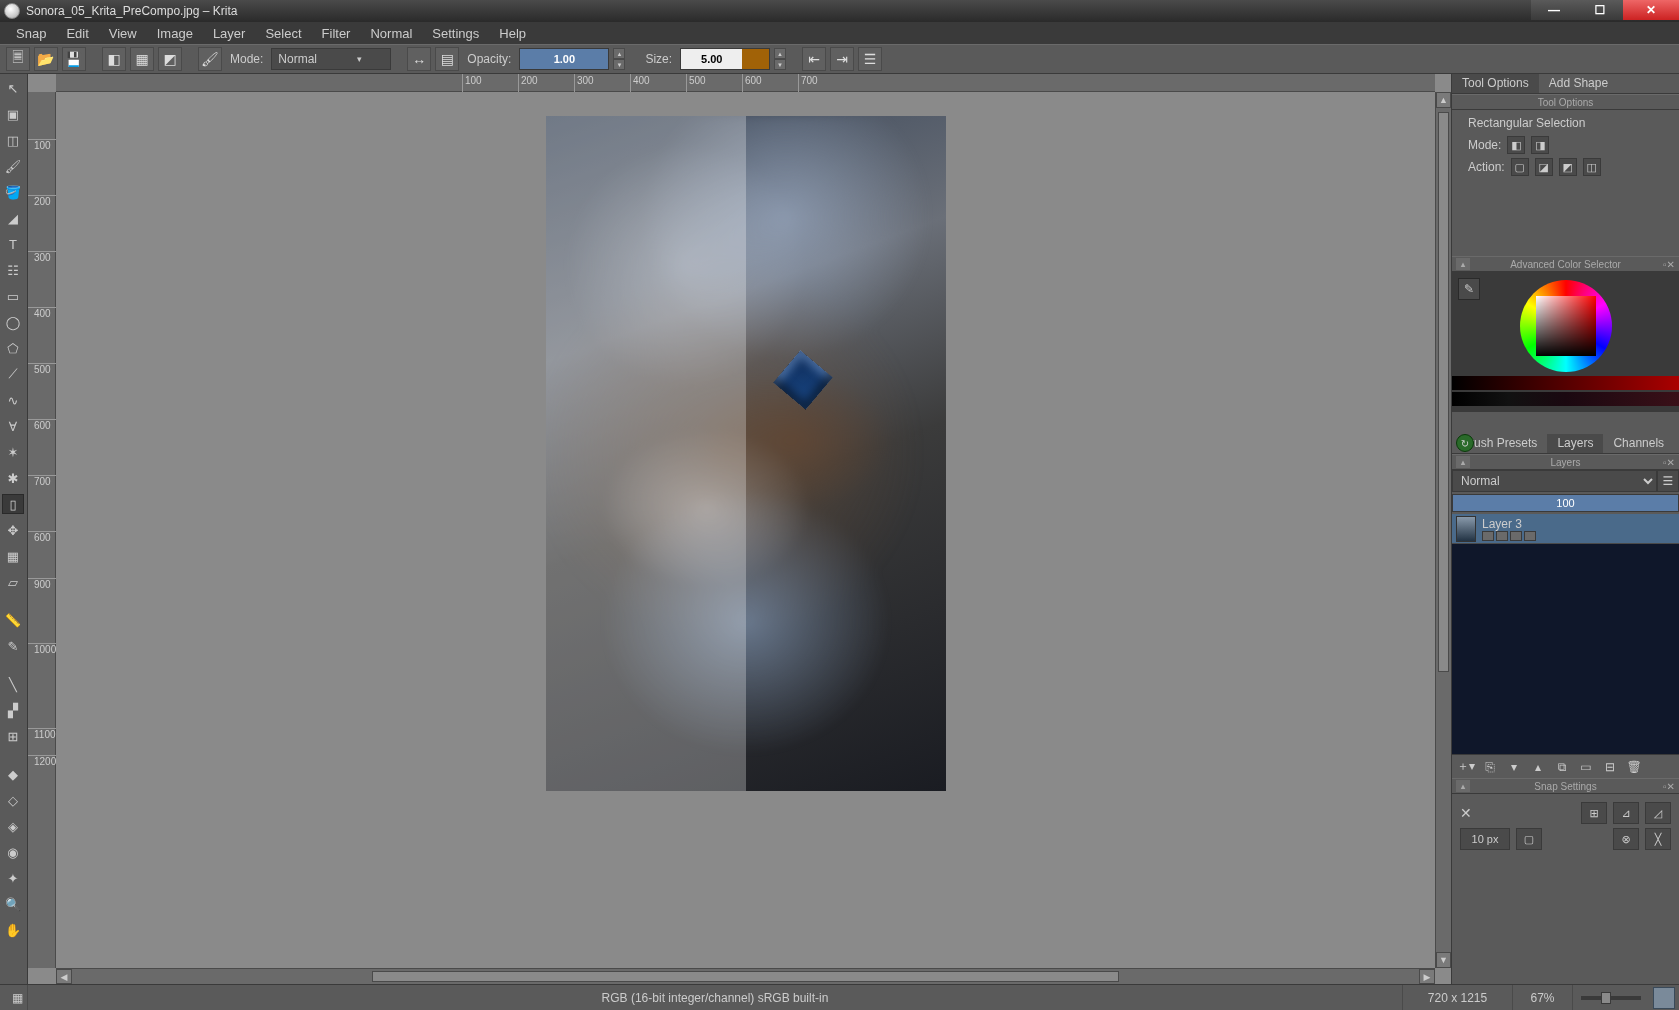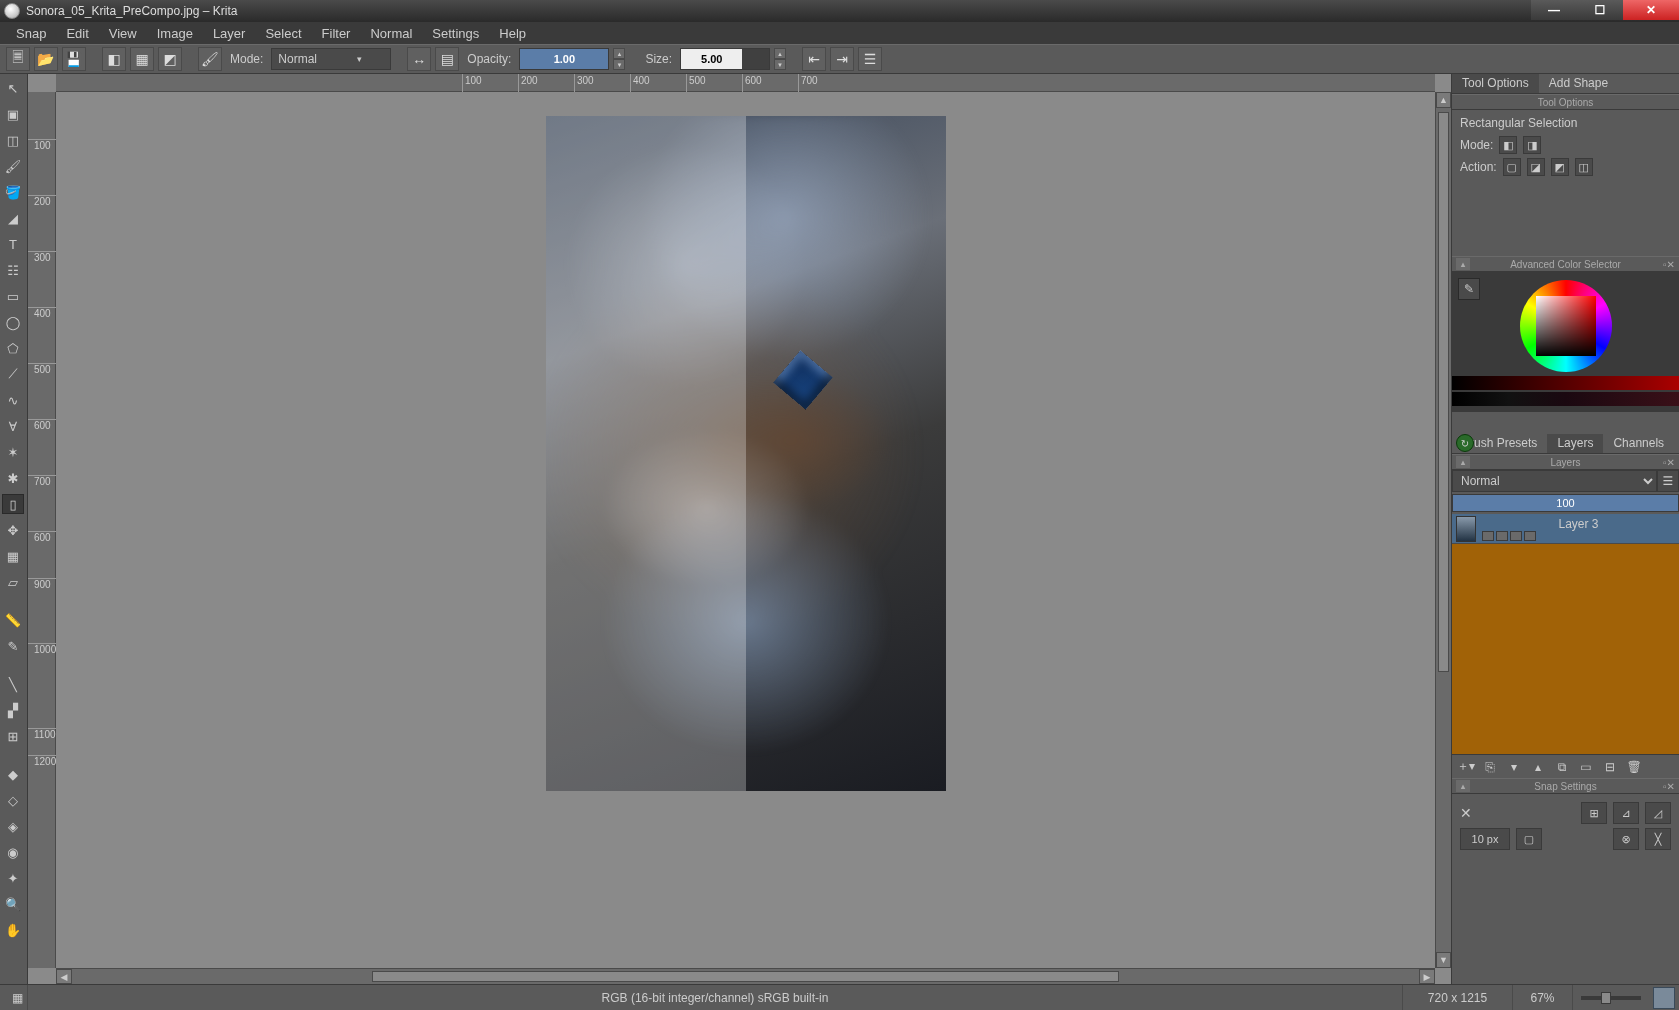--- a/index.html
+++ b/index.html
@@ -18,21 +18,21 @@
 .menubar { height:22px; background:#3a3a3a; display:flex; align-items:center; padding:0 6px; gap:0; }
 .menubar span { padding:2px 10px; color:#ccc; font-size:13px; }
 
 
 .toolbar { height:30px; background:#5a5a5a; border-top:1px solid #6a6a6a; border-bottom:1px solid #3a3a3a; display:flex; align-items:center; padding:0 6px; gap:4px;}
 .tbtn { width:24px; height:24px; background:#606060; border:1px solid #4a4a4a; display:flex; align-items:center; justify-content:center; font-size:14px; color:#ddd;}
 .tsep{width:8px;}
 .tlabel{color:#ccc; font-size:12px; padding:0 4px;}
 .tselect{height:22px; background:#4a4a4a; border:1px solid #3a3a3a; color:#ccc; padding:0 6px; display:flex; align-items:center; gap:40px; font-size:12px;}
 .tselect .arrow{font-size:9px;}
-.numbox{height:22px; background:#404040; border:1px solid #3a3a3a; display:flex; align-items:center;}
+.numbox{height:22px; background:#a16207; border:1px solid #3a3a3a; display:flex; align-items:center;}
 .numbox .fill{height:100%; background:#5b7da8; display:flex; align-items:center; justify-content:center; color:#fff; font-size:11px; font-weight:bold;}
 .numbox .plain{background:#eee; color:#000; padding:0 20px; font-size:11px; font-weight:bold; height:100%; display:flex; align-items:center; justify-content:center;}
 .spinbtns{display:flex; flex-direction:column; width:12px; height:22px;}
 .spinbtns div{flex:1; background:#6a6a6a; border:1px solid #4a4a4a; font-size:6px; display:flex; align-items:center; justify-content:center; color:#ccc;}
 
 
 .mainrow{display:flex; height:calc(1010px - 22px - 22px - 30px - 26px);}
 
 
 .toolbox{width:28px; background:#5a5a5a; border-right:1px solid #3a3a3a; display:flex; flex-direction:column; padding:4px 2px; gap:6px;}
@@ -67,36 +67,36 @@
 .scroll-h .thumb{position:absolute; top:2px; bottom:2px; left:300px; right:300px; background:#8a8a8a; border:1px solid #4a4a4a;}
 
 
 .rightcol{width:228px; background:#5a5a5a; border-left:1px solid #3a3a3a; display:flex; flex-direction:column;}
 .docktabs{display:flex; height:20px; border-bottom:1px solid #3a3a3a;}
 .docktabs span{padding:2px 10px; font-size:12px; color:#ccc; }
 .docktabs .active{background:#4a4a4a;}
 .panelhdr{height:16px; background:#5a5a5a; border-top:1px solid #6a6a6a; border-bottom:1px solid #3a3a3a; font-size:10px; color:#aaa; display:flex; align-items:center; justify-content:center; position:relative;}
 .panelhdr .chev{position:absolute; left:4px; font-size:9px; width:14px; height:12px; background:#6a6a6a; display:flex; align-items:center; justify-content:center;}
 .panelhdr .x{position:absolute; right:4px; font-size:10px;}
-.panelbody{padding:6px 8px; font-size:12px; color:#ccc;}
+.panelbody{padding:6px 8px; font-size:12px; color:#ccc;margin-left:8px;}
 .rowline{display:flex; align-items:center; gap:6px; margin:4px 0;}
 .iconbtn{width:18px; height:18px; background:#4a4a4a; border:1px solid #3a3a3a; display:flex; align-items:center; justify-content:center; font-size:11px;}
 .colorpanel{height:140px; background:#3a3a3a; position:relative;}
 .colorring{width:92px; height:92px; border-radius:50%; background:conic-gradient(red,magenta,blue,cyan,lime,yellow,red); position:absolute; left:68px; top:8px; display:flex; align-items:center; justify-content:center;}
 .colorring .inner{width:60px; height:60px; background:linear-gradient(to right,#fff,#f00),linear-gradient(to top,#000,transparent); background-blend-mode:multiply;}
 .eyedrop{position:absolute; left:6px; top:6px; width:22px; height:22px; background:#4a4a4a; border:1px solid #2a2a2a; display:flex; align-items:center; justify-content:center;}
 .colorbars{position:absolute; left:0; right:0; bottom:22px; height:14px; background:linear-gradient(to right,#000,#200,#400,#600,#800,#a00);}
 .colorbars2{position:absolute; left:0; right:0; bottom:6px; height:14px; background:linear-gradient(to right,#000,#111,#1a0810,#2a0c14,#3a1018);}
 .recycle{position:absolute; left:4px; bottom:-18px; width:18px; height:18px; background:#2a6a2a; border-radius:50%; border:1px solid #0a3a0a; font-size:10px; display:flex; align-items:center; justify-content:center;}
 .layerspane{flex:0 0 308px; display:flex; flex-direction:column;}
 .blendrow{display:flex; height:22px;}
 .blendrow select{flex:1; background:#4a4a4a; color:#ccc; border:1px solid #3a3a3a; font-size:12px; padding:0 4px;}
 .blendrow .sq{width:22px; background:#4a4a4a; border:1px solid #3a3a3a; display:flex; align-items:center; justify-content:center;}
 .opbar{height:18px; background:#5b7da8; color:#fff; font-size:11px; display:flex; align-items:center; justify-content:center; border:1px solid #3a3a3a; margin:2px 0;}
-.layerlist{flex:1; background:#a16207; overflow:auto;text-align:center;}
+.layerlist{flex:1; background:#0f172a; overflow:auto;}
 .layer{height:30px; display:flex; align-items:center; gap:6px; padding:0 4px; border-bottom:1px solid #4a4a4a;}
 .layer.sel{background:#4a6a8a;}
 .layer .thumb{width:20px; height:26px; background:linear-gradient(#89a,#234); border:1px solid #333;}
 .layer .mini{display:flex; gap:2px;}
 .layer .mini div{width:12px; height:10px; background:#6a6a6a; border:1px solid #3a3a3a;}
 .layerbtns{height:24px; display:flex; align-items:center; gap:4px; padding:0 4px; border-top:1px solid #3a3a3a; background:#5a5a5a;}
 .layerbtns .b{width:20px; height:18px; background:#5a5a5a; display:flex; align-items:center; justify-content:center; font-size:12px; color:#ccc;}
 .snappane{padding:4px 8px;}
 .snappane .srow{display:flex; gap:6px; align-items:center; margin:4px 0;}
 .snappane .closex{font-size:14px; color:#ccc;}

